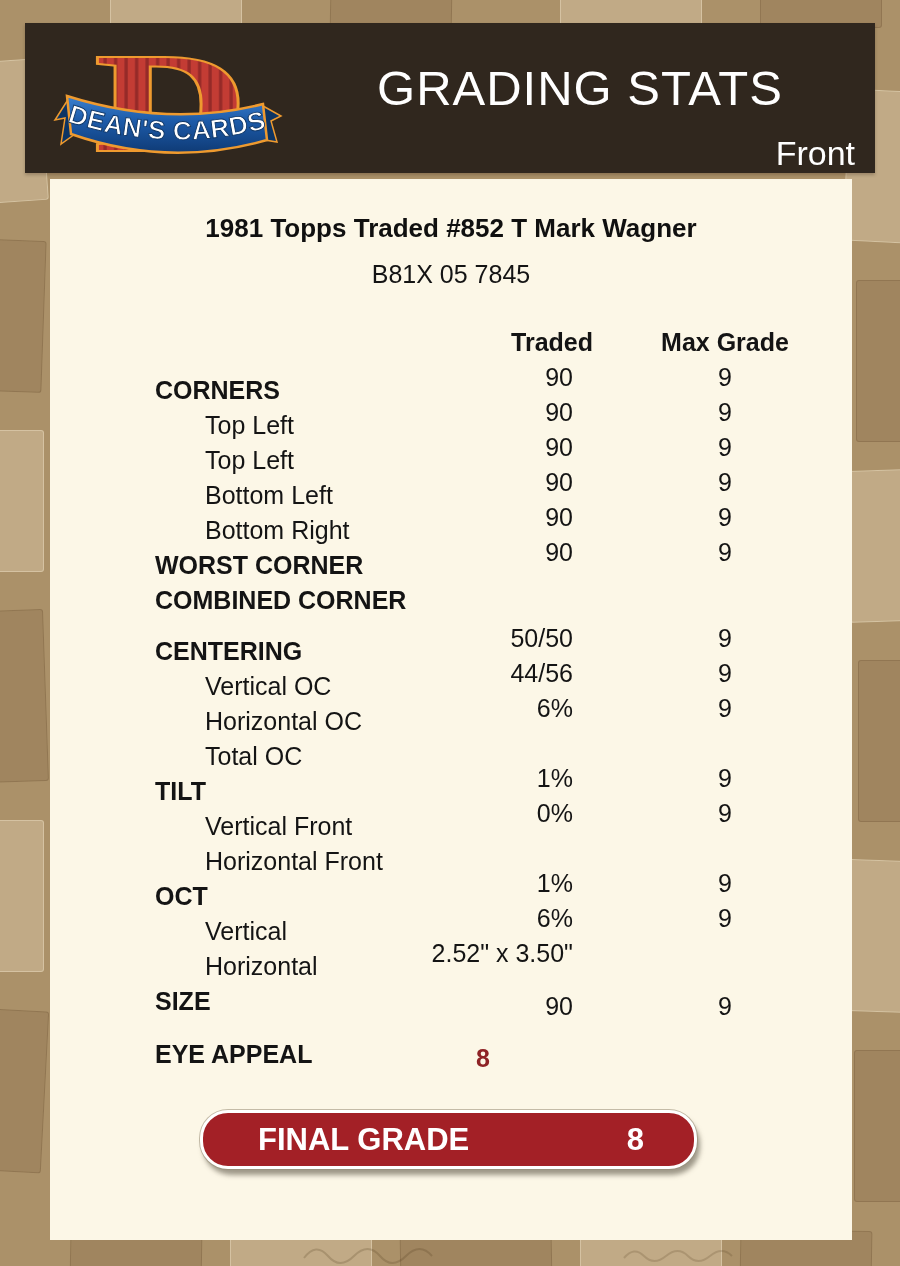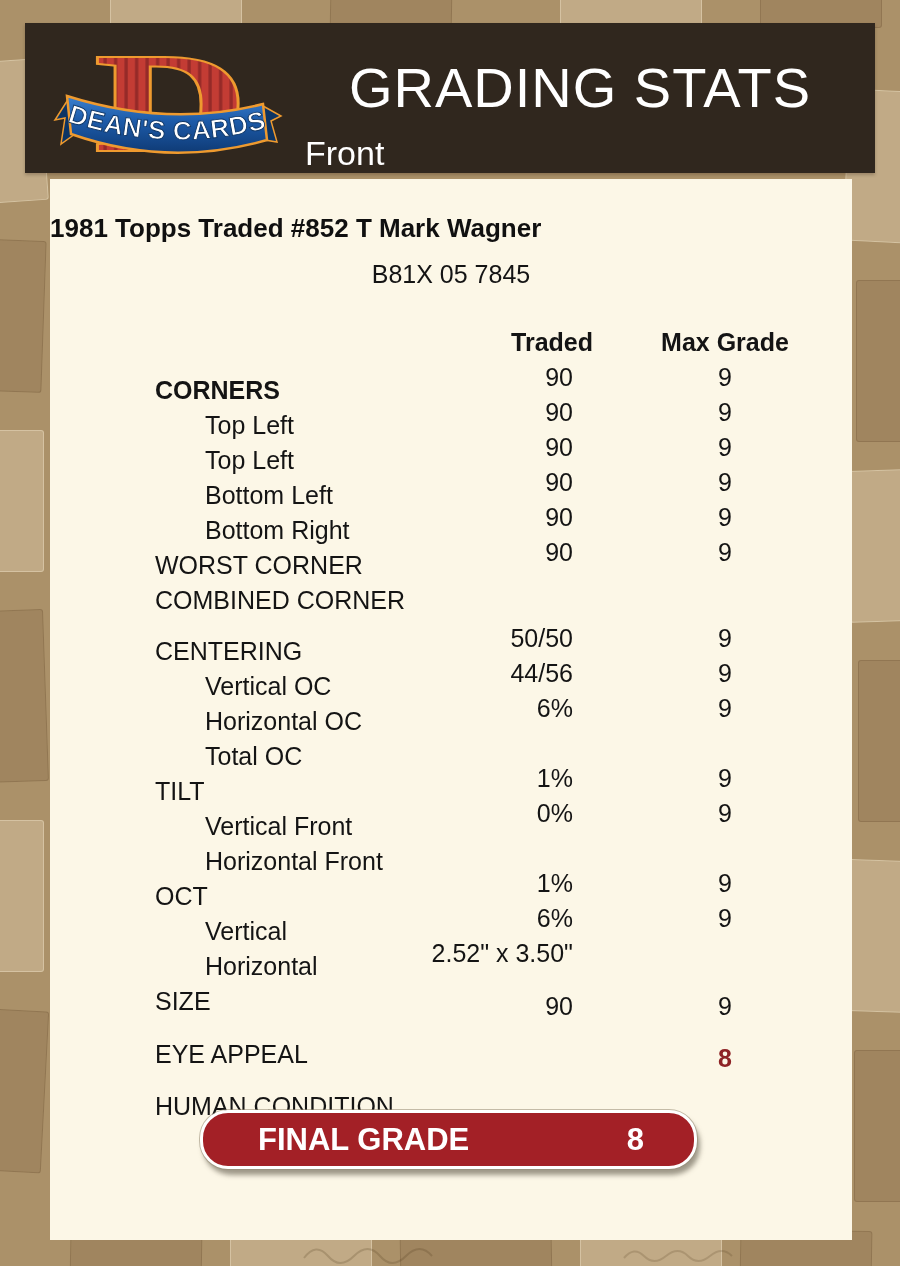--- a/index.html
+++ b/index.html
@@ -13,37 +13,37 @@
   .collage-item.light{background:rgba(238,224,196,.32);border:1px solid rgba(250,240,215,.35);}
   .collage-item.dark{background:rgba(110,85,50,.18);border:1px solid rgba(90,65,35,.22);}
   .squiggle{position:absolute;opacity:.5;}
 
   
   .band{
     position:absolute;left:25px;top:23px;width:850px;height:150px;
     background:#30271E;box-shadow:0 2px 3px rgba(40,25,10,.25);
   }
   .band-titles{position:absolute;left:280px;right:20px;top:0;height:100%;color:#FFFFFF;}
-  .gs-title{position:absolute;top:41px;left:0;right:0;text-align:center;font-size:56px;letter-spacing:1px;line-height:48px;}
-  .gs-sub{position:absolute;top:113px;left:0;right:0;text-align:left;font-size:34px;line-height:34px;}
+  .gs-title{position:absolute;top:41px;left:0;right:0;text-align:center;font-size:49px;letter-spacing:1px;line-height:48px;}
+  .gs-sub{position:absolute;top:113px;left:0;right:0;text-align:right;font-size:34px;line-height:34px;}
   .logo-wrap{position:absolute;left:26px;top:7px;width:234px;height:142px;}
 
   
   .panel{
     position:absolute;left:50px;top:179px;width:802px;height:1061px;
     background:#FCF7E7;color:#141414;
   }
-  .card-title{margin-top:34px;font-size:26px;font-weight:bold;line-height:31px;color:#101010;}
+  .card-title{margin-top:34px;text-align:center;font-size:26px;font-weight:bold;line-height:31px;color:#101010;}
   .card-serial{margin-top:15px;text-align:center;font-size:25px;line-height:30px;color:#141414;}
 
   .grade-table{margin-top:36px;width:932px;}
   .row{display:grid;grid-template-columns:238px 180px 304px;padding-left:105px;height:35px;line-height:35px;font-size:25px;}
   .row .cell-label{white-space:nowrap;margin-top:48px;}
   .row.item .cell-label{padding-left:50px;}
-  .row.section .cell-label{font-weight:normal;}
+  .row.section .cell-label{font-weight:bold;}
   .row.colheader .cell-label,.row.colheader .cell-value,.row.colheader .cell-max{font-weight:bold;}
   .cell-value{text-align:right;white-space:nowrap;}
   .row.colheader .cell-value{transform:translateX(20px);}
   .cell-max{text-align:center;}
   .cell-max.max-highlight{color:#8E2326;font-weight:bold;}
 
   .final-btn{
     position:relative;margin:34px 0 0 150px;width:497px;height:59px;box-sizing:border-box;
     background:#A32026;border:3px solid #FFFFFF;border-radius:28px;
     display:flex;align-items:center;justify-content:space-between;
@@ -215,21 +215,20 @@
         <div class="cell-label">SIZE</div>
         <div class="cell-value">2.52" x 3.50"</div>
         <div class="cell-max"></div>
       </div>
       <div class="row section" style="margin-top: 18px;">
         <div class="cell-label">EYE APPEAL</div>
         <div class="cell-value">90</div>
         <div class="cell-max">9</div>
       </div>
       <div class="row section" style="margin-top: 17px;">
-        <div class="cell-label">HUMAN CONDITION</div>
         <div class="cell-value"></div>
         <div class="cell-max max-highlight">8</div>
       </div>
     </div>
 
   <div class="final-btn">
     <span>FINAL GRADE</span>
     <span>8</span>
   </div>
 </div>

